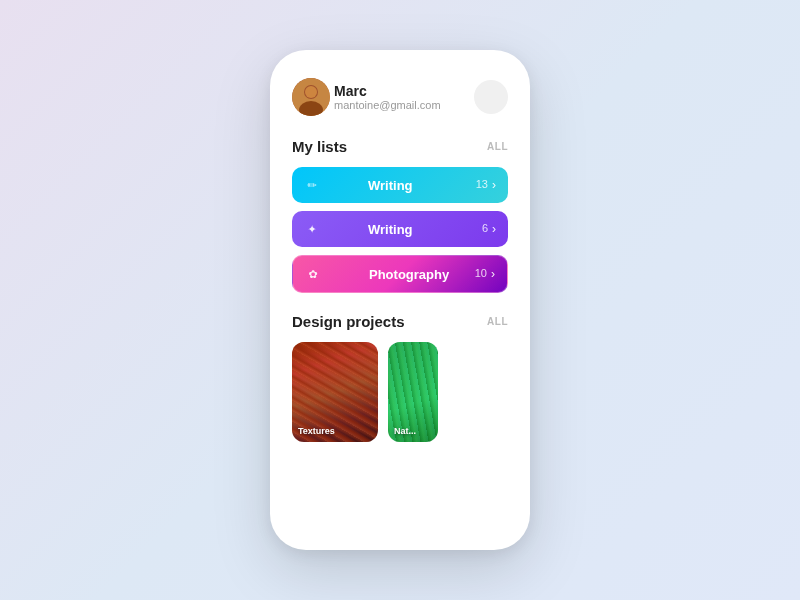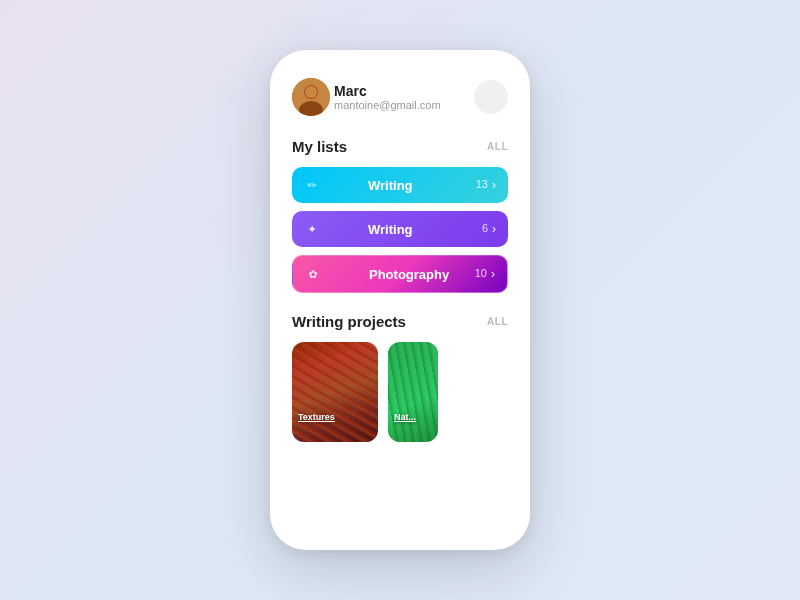--- a/index.html
+++ b/index.html
@@ -202,27 +202,26 @@
 
     .project-card-bg {
       width: 100%;
       height: 100%;
       position: absolute;
       top: 0; left: 0;
     }
 
     .project-label {
       position: absolute;
-      bottom: 20px;
+      bottom: 6px;
       left: 6px;
       font-size: 9px;
       font-weight: 700;
       color: #fff;
       text-shadow: 0 1px 3px rgba(0,0,0,0.5);
-      text-decoration: underline;
     }
 
     .card-jonathan {
       background: linear-gradient(160deg, #2c3e50 0%, #34495e 50%, #555 100%);
     }
   </style>
 </head>
 <body>
 
 <div class="phone-shell">
@@ -282,21 +281,21 @@
       <div class="list-item-right">
         <span class="list-item-count">10</span>
         <span class="chevron-icon">›</span>
       </div>
     </div>
 
   </div>
 
   <div class="recent-section">
     <div class="section-header">
-      <span class="section-title">Writing projects</span>
+      <span class="section-title">Design projects</span>
       <span class="section-all">ALL</span>
     </div>
 
     <div class="projects-scroll">
 
       <div class="project-card">
         <div class="project-card-bg" style="
           background: linear-gradient(160deg, #8B2500 0%, #c0392b 25%, #a0522d 50%, #6b2020 75%, #3d1010 100%);
           position:relative;
           overflow:hidden;

